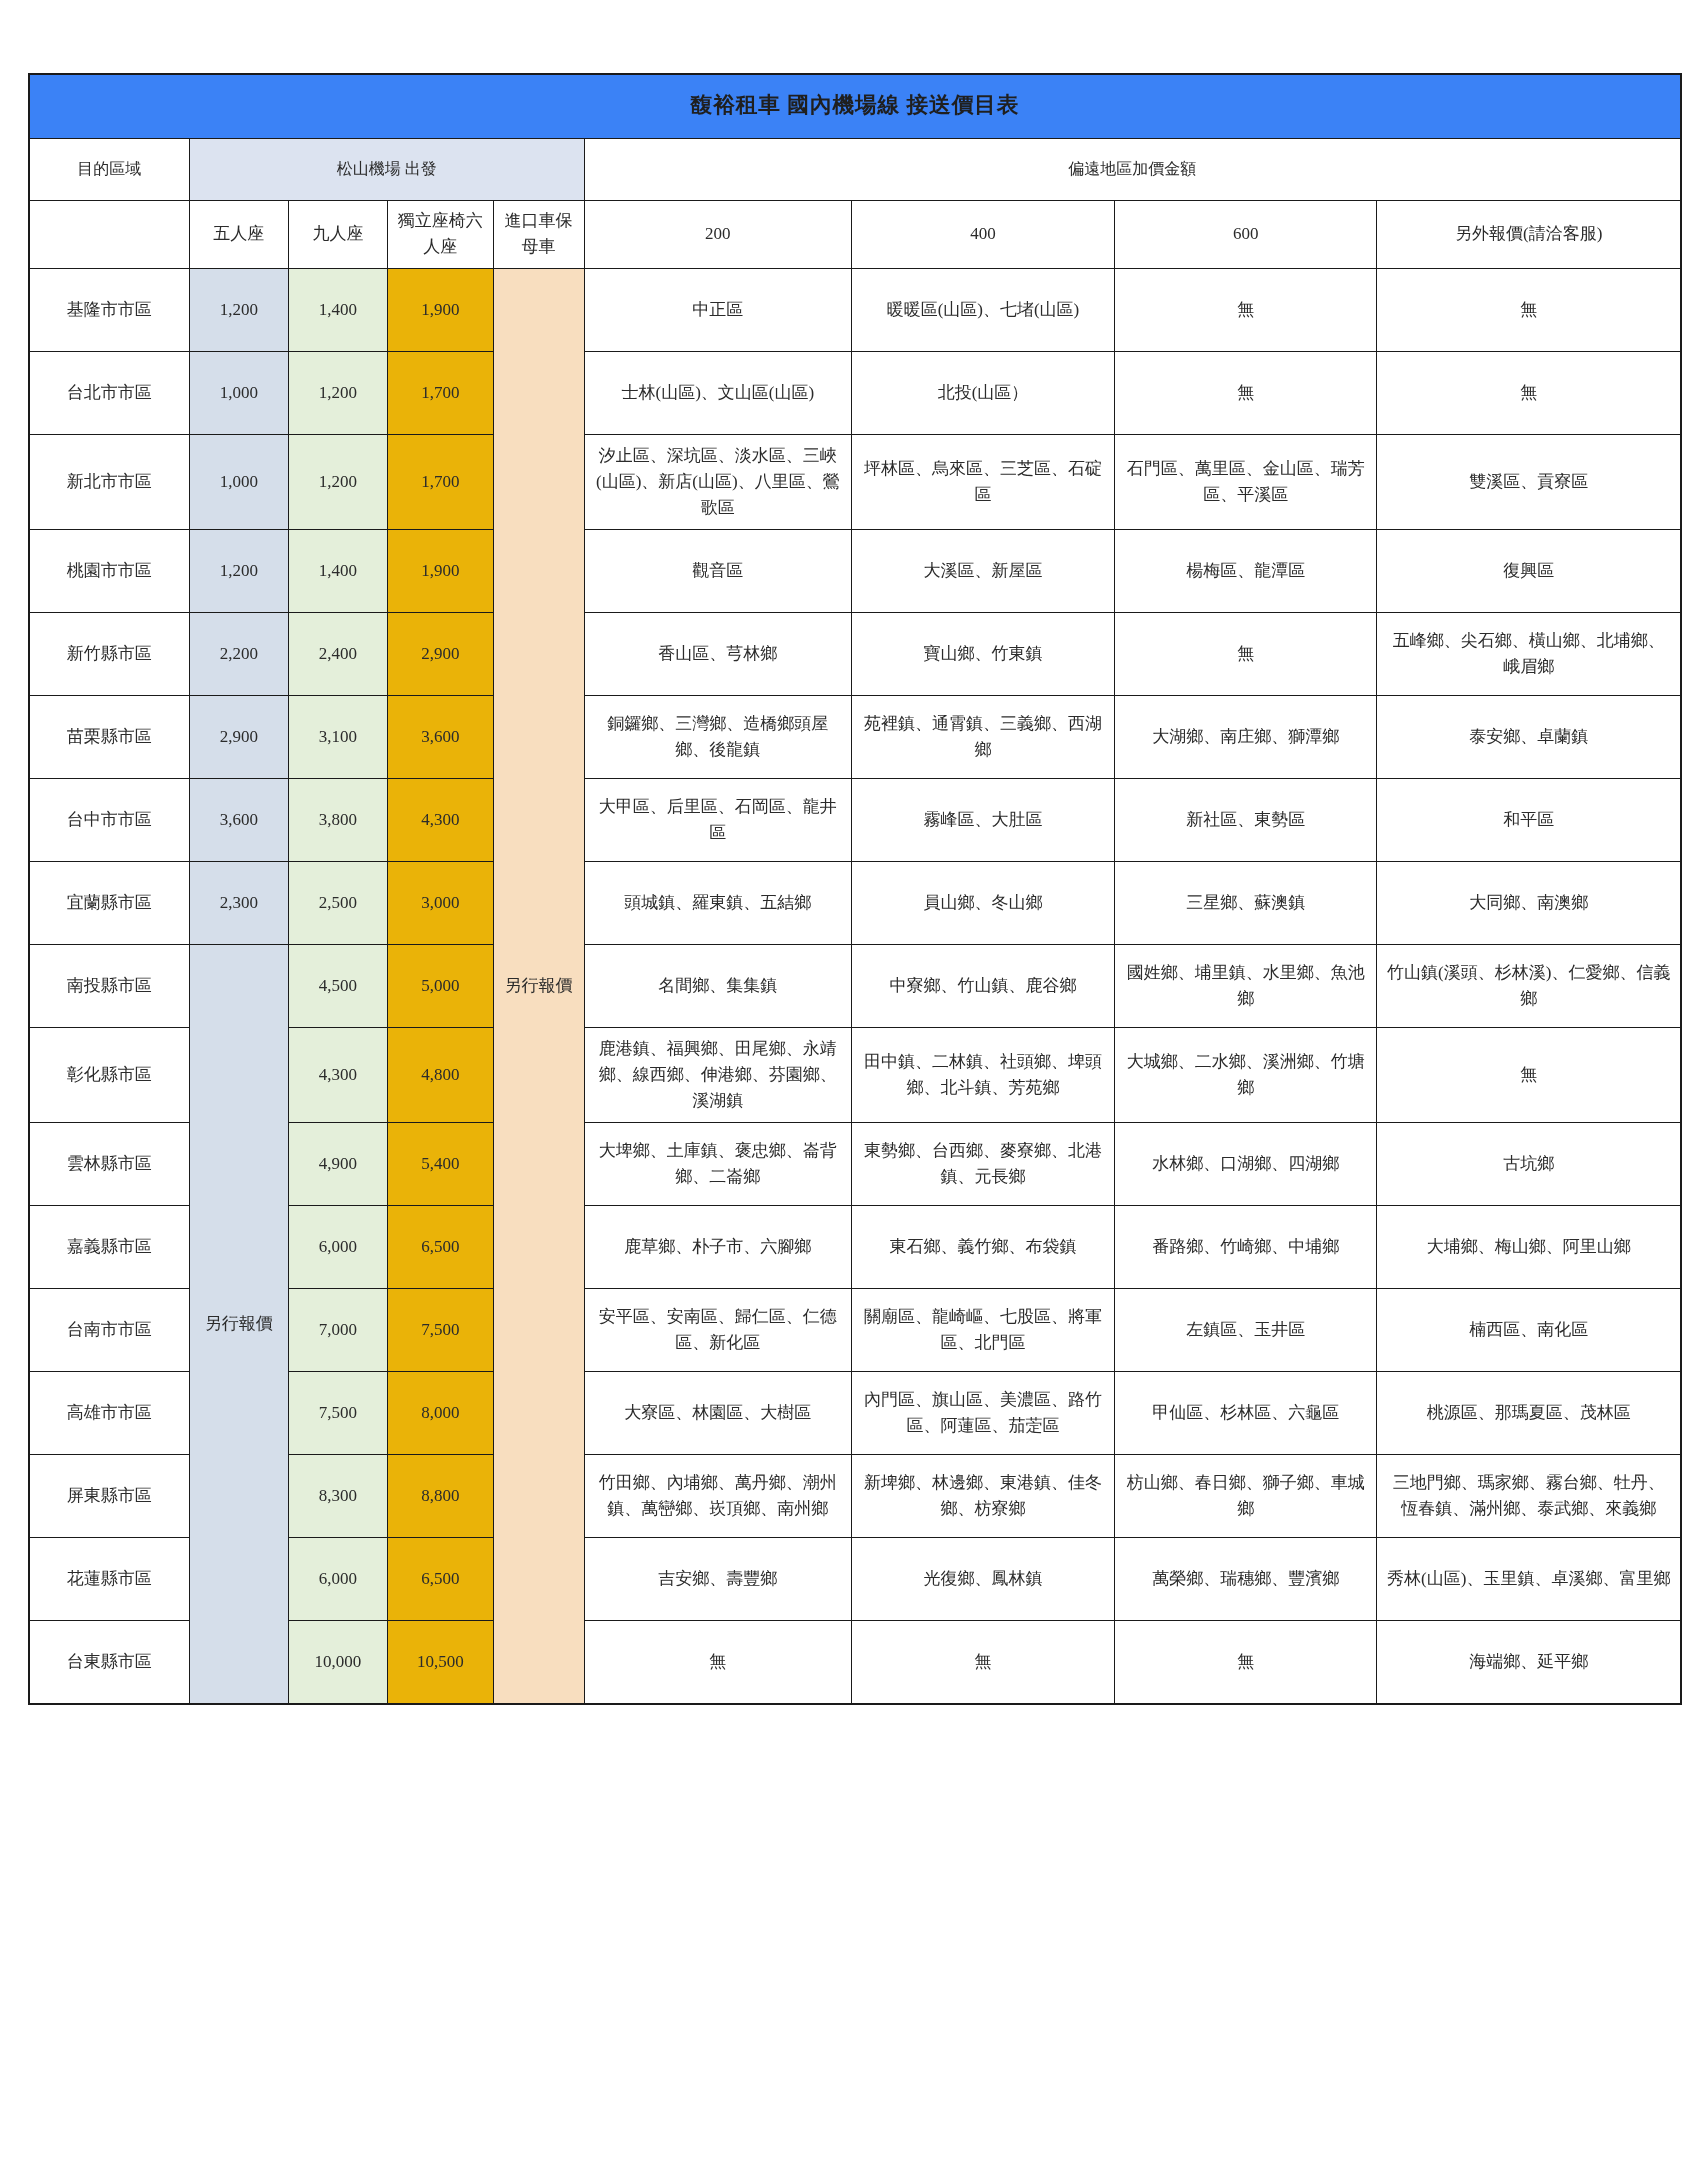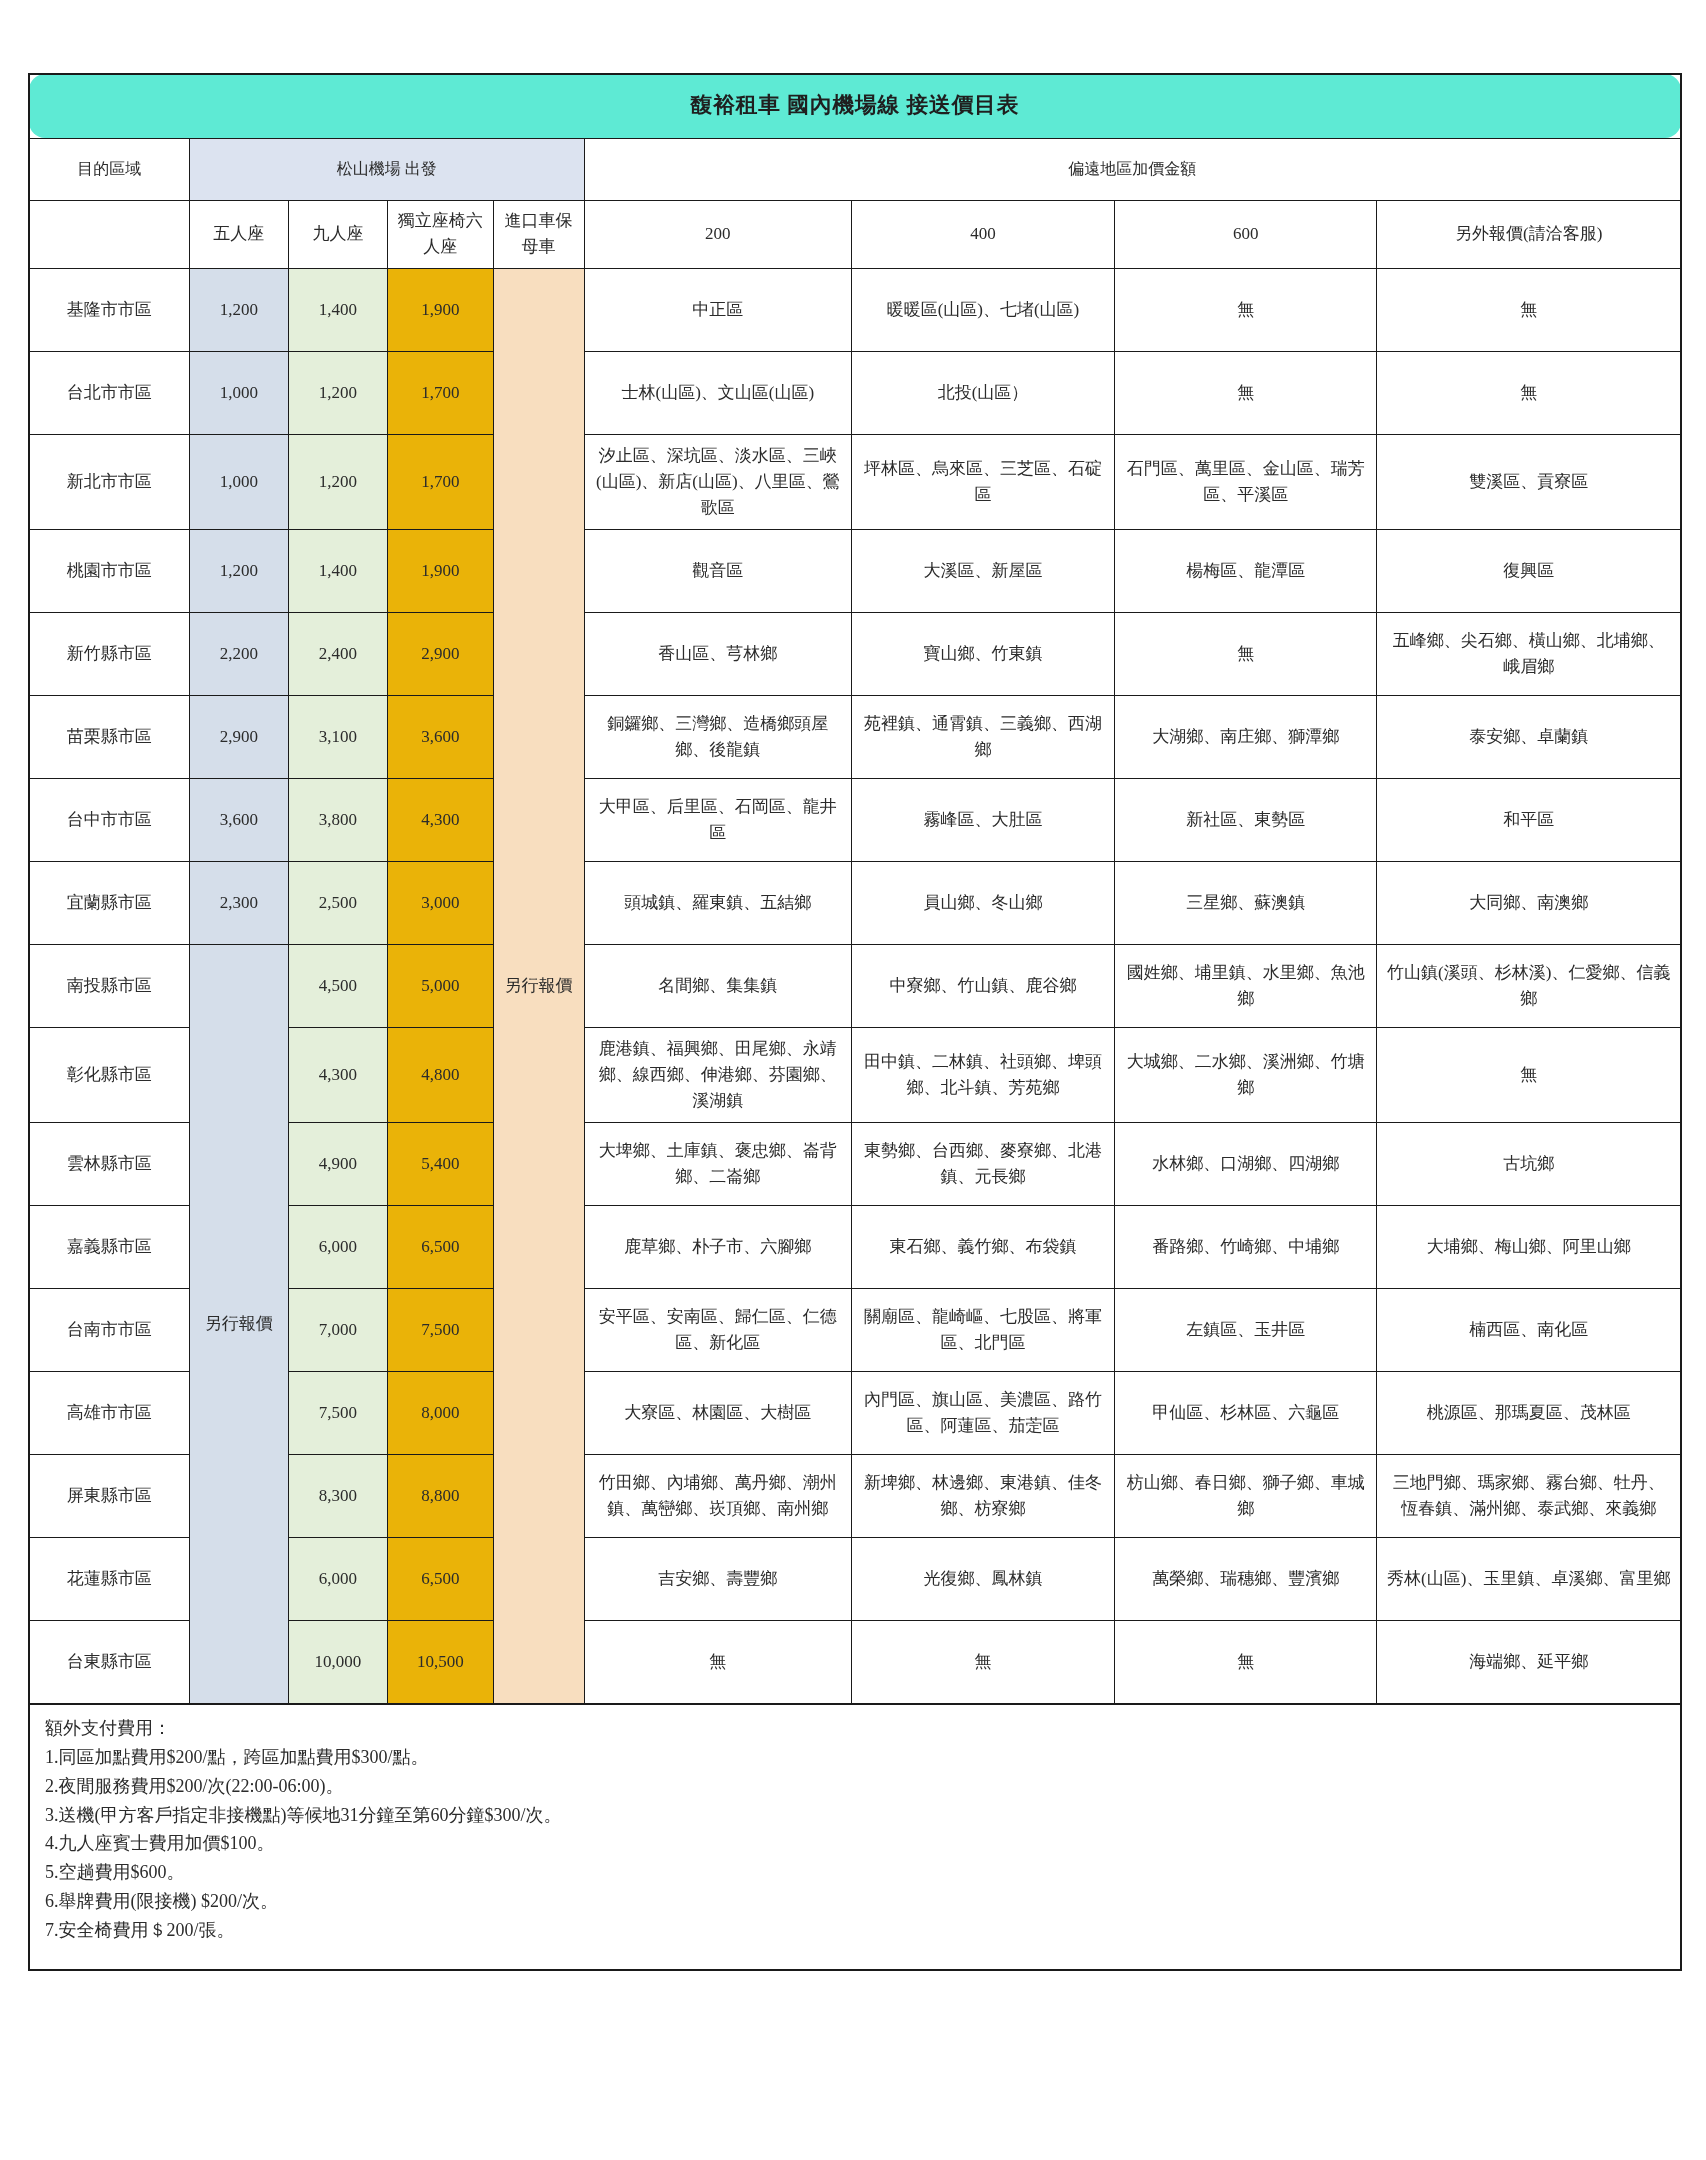--- a/index.html
+++ b/index.html
@@ -22,27 +22,26 @@
     text-align: center;
     vertical-align: middle;
     font-size: 17px;
     font-weight: normal;
     padding: 7.5px 9.4px;
     line-height: 1.55;
     word-break: break-word;
   }
 
   tr.title-row td {
-    background: #5eead4;
+    background: #3b82f6;
     font-size: 21.7px;
     font-weight: bold;
     height: 64px;
     letter-spacing: 0.9px;
     color: #1f1f1f;
-    border-radius: 16px;
   }
   tr.head1 td { height: 62px; font-size: 16px; }
   tr.head1 td.depart { background: #dce3f0; font-weight: normal; }
   tr.head2 td { height: 60px; }
   tbody.data td { height: 83px; }
 
   .c-blue   { background: #d5deea; }
   .c-green  { background: #e4efda; margin-top: 12px; }
   .c-peach  { background: #eab308; }
   .c-orange { background: #f8debf; }
@@ -264,26 +263,14 @@
           <td class="c-green">10,000</td>
           <td class="c-peach">10,500</td>
           <td>無</td>
           <td>無</td>
           <td>無</td>
           <td>海端鄉、延平鄉</td>
         </tr>
       </tbody>
   </table>
 
-  <div class="notes-box">
-    <p>額外支付費用：</p>
-    <div>
-        <p>1.同區加點費用$200/點，跨區加點費用$300/點。</p>
-        <p>2.夜間服務費用$200/次(22:00-06:00)。</p>
-        <p>3.送機(甲方客戶指定非接機點)等候地31分鐘至第60分鐘$300/次。</p>
-        <p>4.九人座賓士費用加價$100。</p>
-        <p>5.空趟費用$600。</p>
-        <p>6.舉牌費用(限接機) $200/次。</p>
-        <p>7.安全椅費用＄200/張。</p>
-      </div>
-  </div>
 </div>
 
 
 </body></html>

